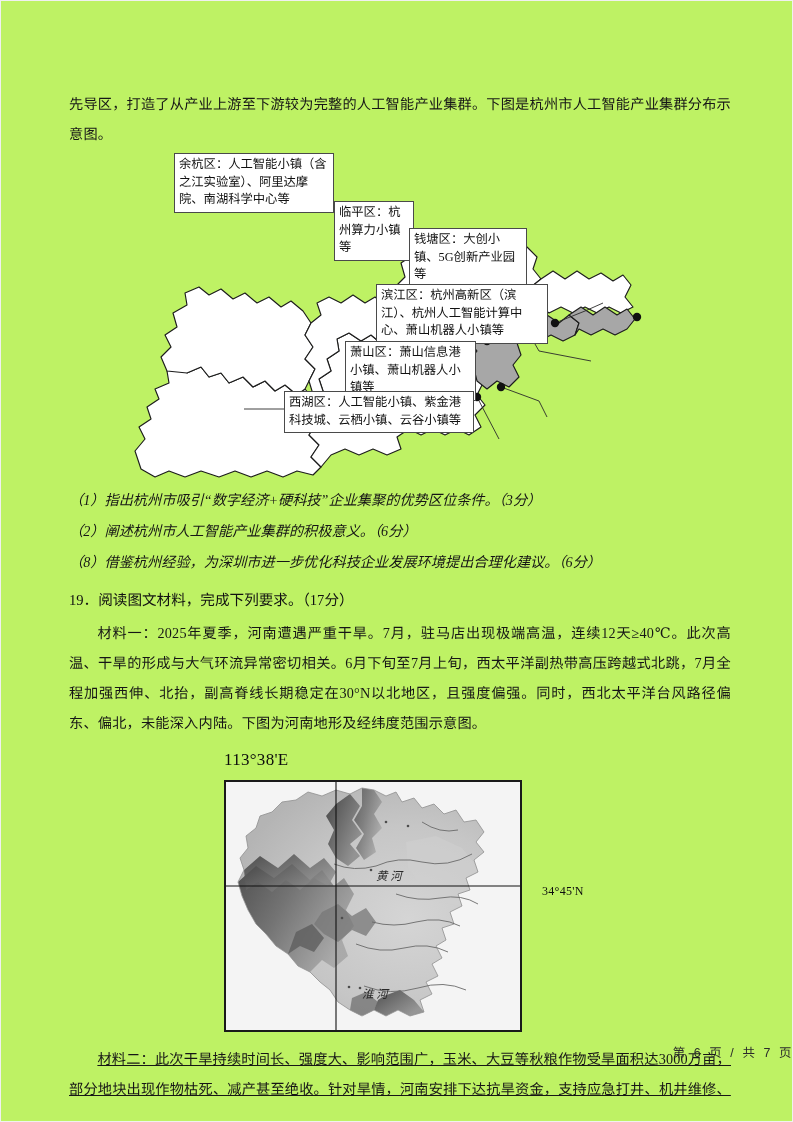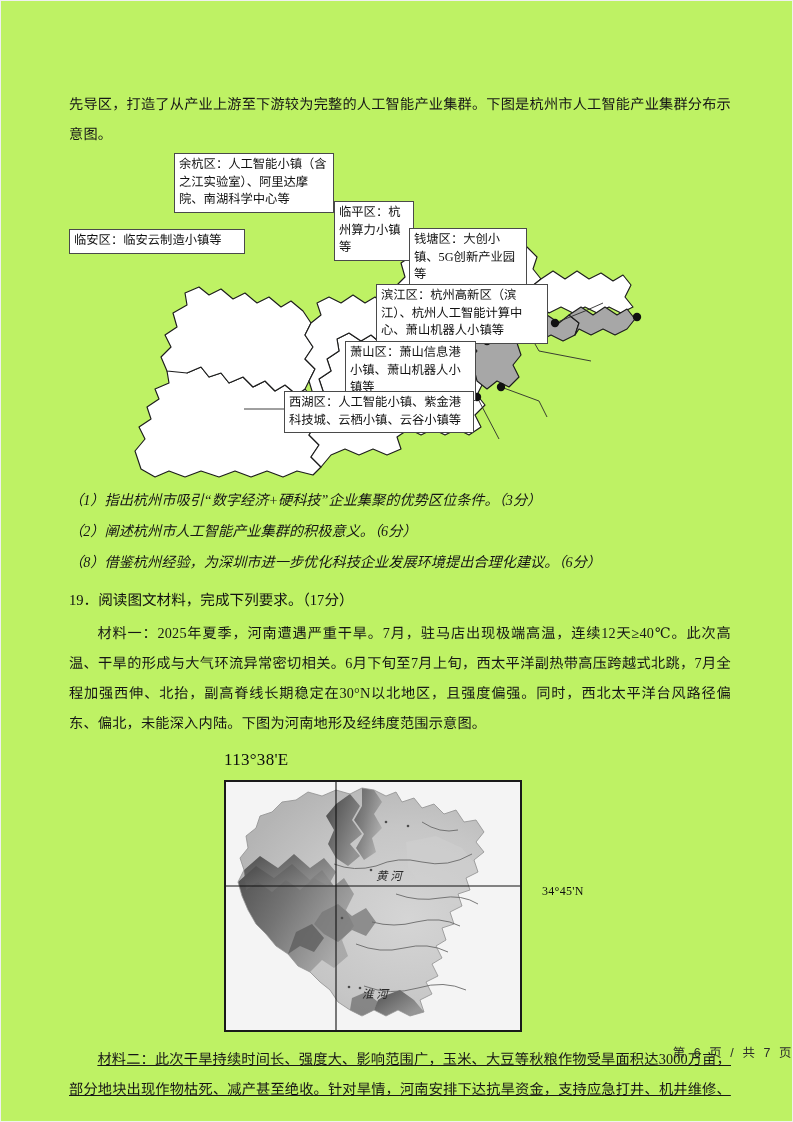--- a/index.html
+++ b/index.html
@@ -232,21 +232,20 @@
           <circle cx="408" cy="246" r="4.2"></circle>
           <circle cx="568" cy="166" r="4.2"></circle>
           <circle cx="418" cy="190" r="4.2"></circle>
         </g>
       </svg>
 
       <div class="callout" style="left:105px; top:2px; width:160px;">余杭区：人工智能小镇（含之江实验室）、阿里达摩院、南湖科学中心等</div>
 
       <div class="callout" style="left:265px; top:50px; width:80px;">临平区：杭州算力小镇等</div>
 
-      <div class="callout" style="left:0px; top:78px; width:176px;">临安区：临安云制造小镇等</div>
 
       <div class="callout" style="left:340px; top:77px; width:118px;">钱塘区：大创小镇、5G创新产业园等</div>
 
       <div class="callout" style="left:307px; top:133px; width:172px;">滨江区：杭州高新区（滨江）、杭州人工智能计算中心、萧山机器人小镇等</div>
 
       <div class="callout" style="left:276px; top:190px; width:131px;">萧山区：萧山信息港小镇、萧山机器人小镇等</div>
 
       <div class="callout" style="left:215px; top:240px; width:190px;">西湖区：人工智能小镇、紫金港科技城、云栖小镇、云谷小镇等</div>
     </div>
 

